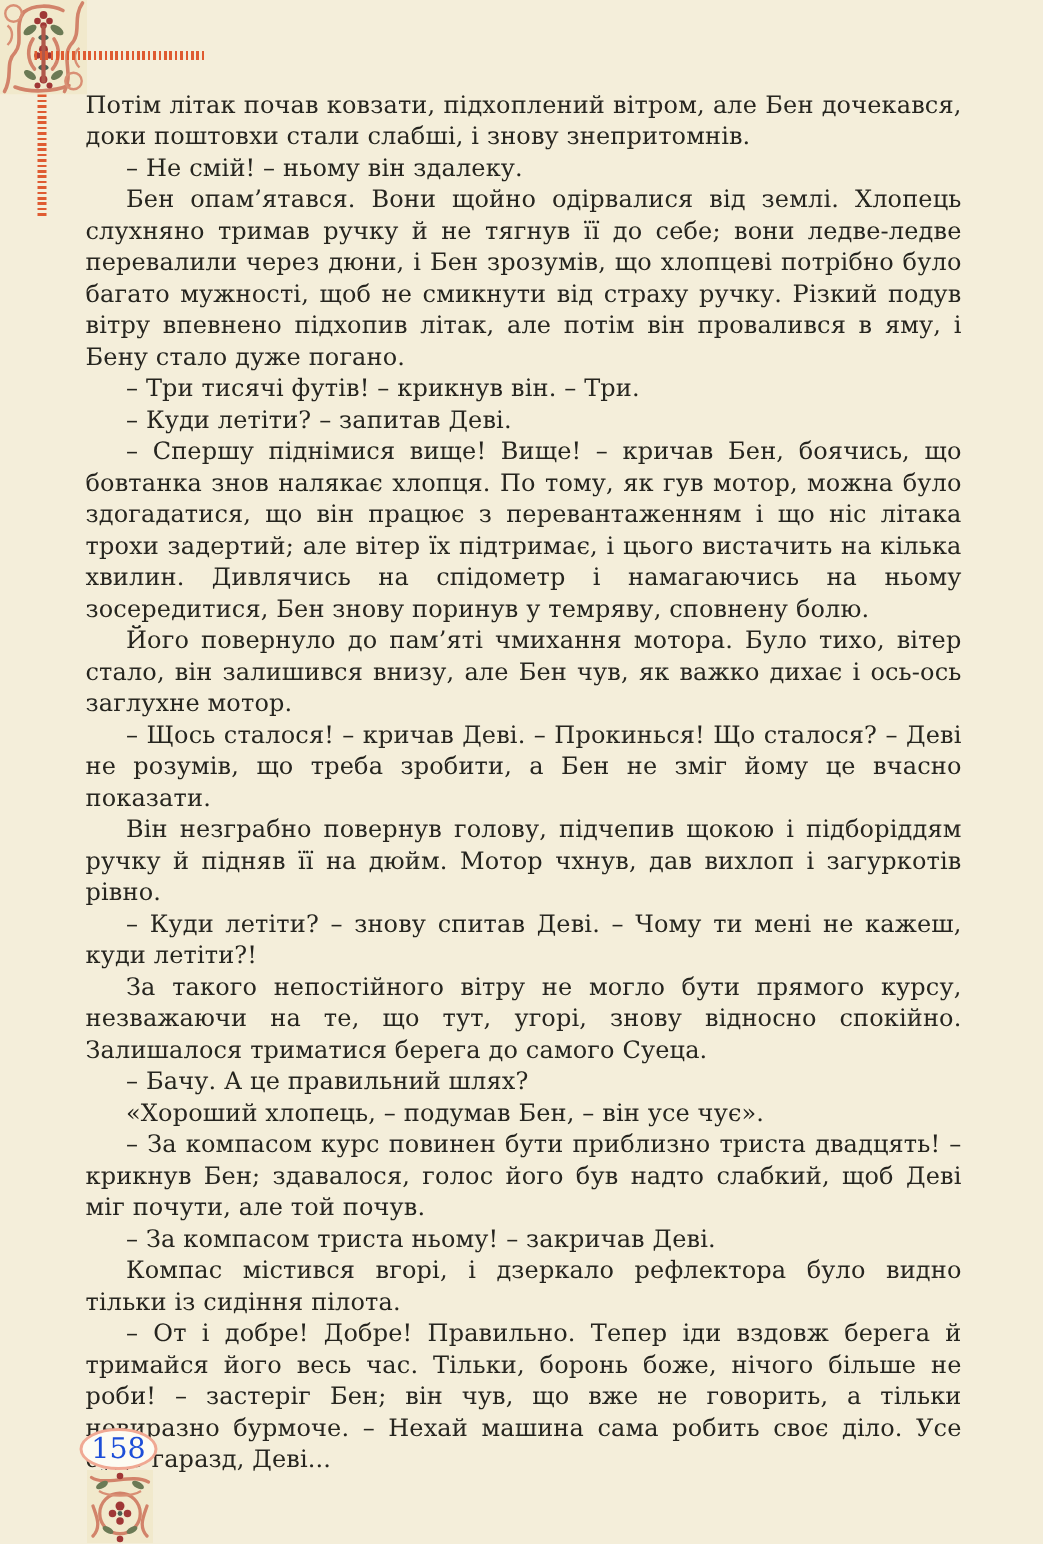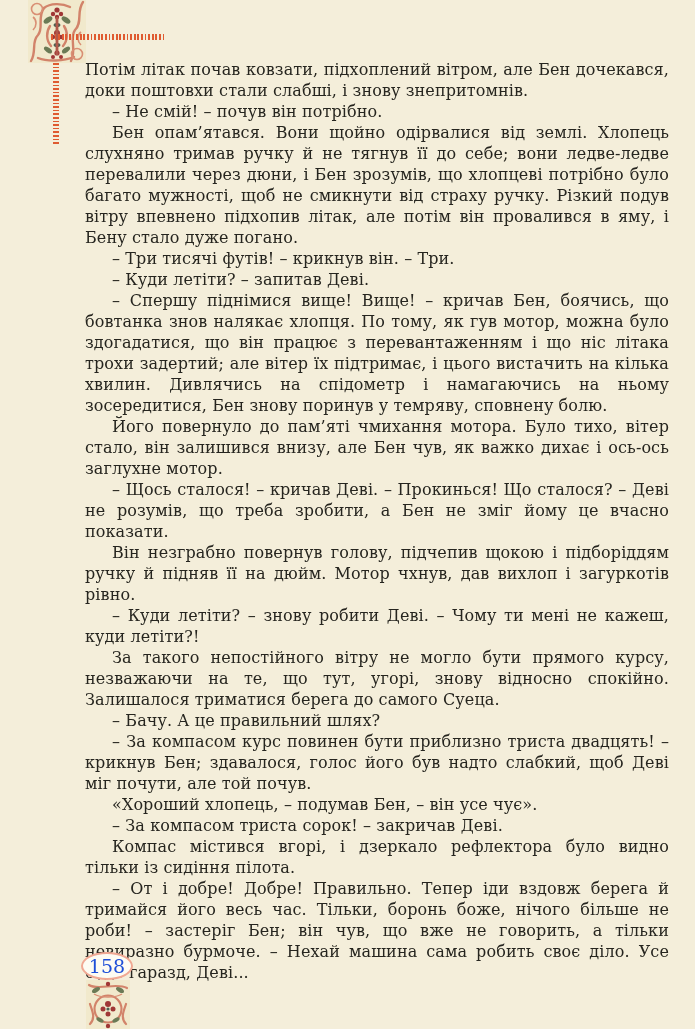--- a/index.html
+++ b/index.html
@@ -14,21 +14,21 @@
   }
   html,body{margin:0;padding:0;}
   body{
     width:695px;height:1029px;
     background:var(--bg);
     font-family:"DejaVu Serif","Liberation Serif",serif;
     color:var(--ink);
     position:relative;
     overflow:hidden;
   }
-  .page{position:absolute;inset:0;margin-left:28px;}
+  .page{position:absolute;inset:0;}
   
   .orn-top{position:absolute;left:0;top:0;width:58px;height:63px;}
   .orn-bottom{position:absolute;left:58px;top:980px;width:44px;height:49px;}
   
   .h-dash{
     position:absolute;left:23px;top:34px;width:115px;height:6px;
     background:repeating-linear-gradient(90deg,var(--dash) 0 1.7px,transparent 1.7px 3.6px);
   }
   .v-dash{
     position:absolute;left:25px;top:63px;width:6px;height:81px;
@@ -103,34 +103,34 @@
       </g>
       <rect x="27.6" y="17" width="2.8" height="38" fill="#b0584a"></rect>
     </svg>
   </div>
 
   <div class="h-dash"></div>
   <div class="v-dash"></div>
 
   <div class="text-block">
     <p class="p-first">Потім літак почав ковзати, підхоплений вітром, але Бен дочекався, доки поштовхи стали слабші, і знову знепритомнів.</p>
-    <p>– Не смій! – почув він потрібно.</p>
+    <p>– Не смій! – ньому він здалеку.</p>
     <p>Бен опам’ятався. Вони щойно одірвалися від землі. Хлопець слухняно тримав ручку й не тягнув її до себе; вони ледве-ледве перевалили через дюни, і Бен зрозумів, що хлопцеві потрібно було багато мужності, щоб не смикнути від страху ручку. Різкий подув вітру впевнено підхопив літак, але потім він провалився в яму, і Бену стало дуже погано.</p>
     <p>– Три тисячі футів! – крикнув він. – Три.</p>
     <p>– Куди летіти? – запитав Деві.</p>
     <p>– Спершу піднімися вище! Вище! – кричав Бен, боячись, що бовтанка знов налякає хлопця. По тому, як гув мотор, можна було здогадатися, що він працює з перевантаженням і що ніс літака трохи задертий; але вітер їх підтримає, і цього вистачить на кілька хвилин. Дивлячись на спідометр і намагаючись на ньому зосередитися, Бен знову поринув у темряву, сповнену болю.</p>
     <p>Його повернуло до пам’яті чмихання мотора. Було тихо, вітер стало, він залишився внизу, але Бен чув, як важко дихає і ось-ось заглухне мотор.</p>
     <p>– Щось сталося! – кричав Деві. – Прокинься! Що сталося? – Деві не розумів, що треба зробити, а Бен не зміг йому це вчасно показати.</p>
     <p>Він незграбно повернув голову, підчепив щокою і підборіддям ручку й підняв її на дюйм. Мотор чхнув, дав вихлоп і загуркотів рівно.</p>
-    <p>– Куди летіти? – знову робити Деві. – Чому ти мені не кажеш, куди летіти?!</p>
+    <p>– Куди летіти? – знову спитав Деві. – Чому ти мені не кажеш, куди летіти?!</p>
     <p>За такого непостійного вітру не могло бути прямого курсу, незважаючи на те, що тут, угорі, знову відносно спокійно. Залишалося триматися берега до самого Суеца.</p>
     <p>– Бачу. А це правильний шлях?</p>
+    <p>«Хороший хлопець, – подумав Бен, – він усе чує».</p>
     <p>– За компасом курс повинен бути приблизно триста двадцять! – крикнув Бен; здавалося, голос його був надто слабкий, щоб Деві міг почути, але той почув.</p>
-    <p>«Хороший хлопець, – подумав Бен, – він усе чує».</p>
-    <p>– За компасом триста сорок! – закричав Деві.</p>
+    <p>– За компасом триста ньому! – закричав Деві.</p>
     <p>Компас містився вгорі, і дзеркало рефлектора було видно тільки із сидіння пілота.</p>
     <p>– От і добре! Добре! Правильно. Тепер іди вздовж берега й тримайся його весь час. Тільки, боронь боже, нічого більше не роби! – застеріг Бен; він чув, що вже не говорить, а тільки невиразно бурмоче. – Нехай машина сама робить своє діло. Усе буде гаразд, Деві...</p>
 
   </div>
 
   <div class="page-num">
     <span>158</span>
   </div>
 
   <div class="orn-bottom">

